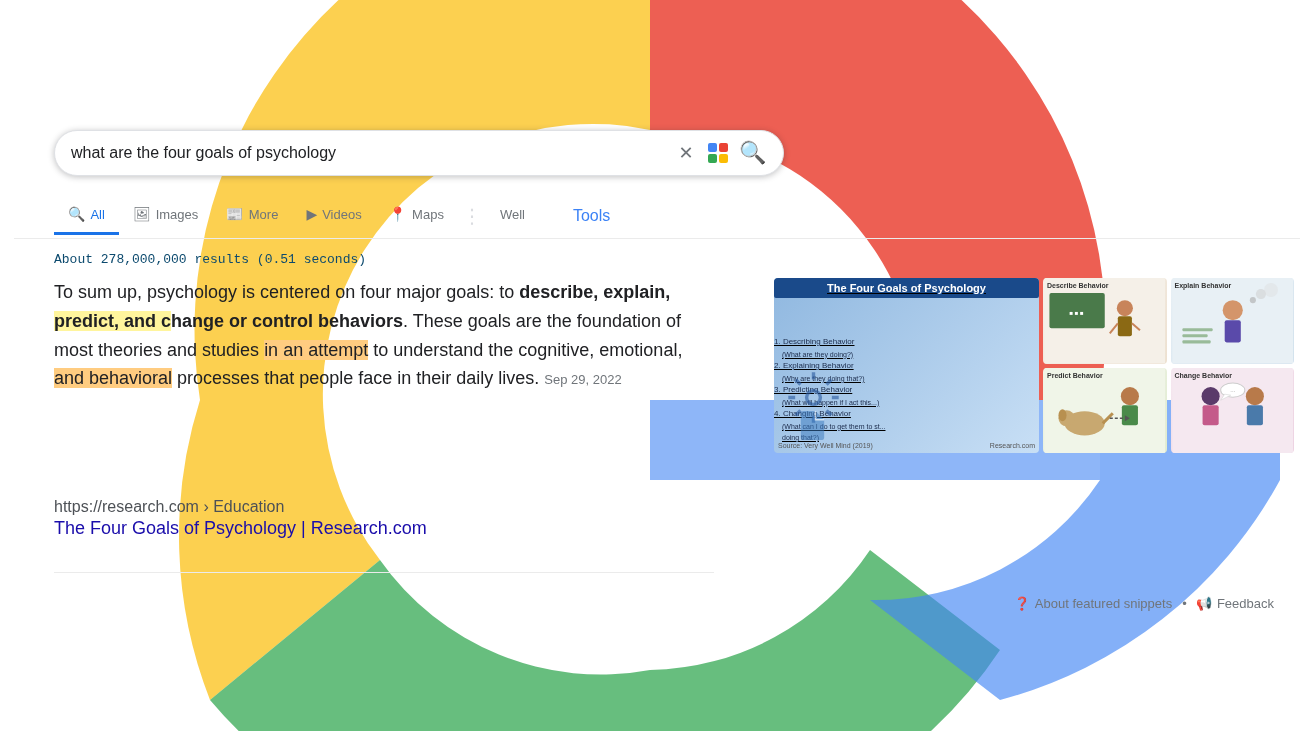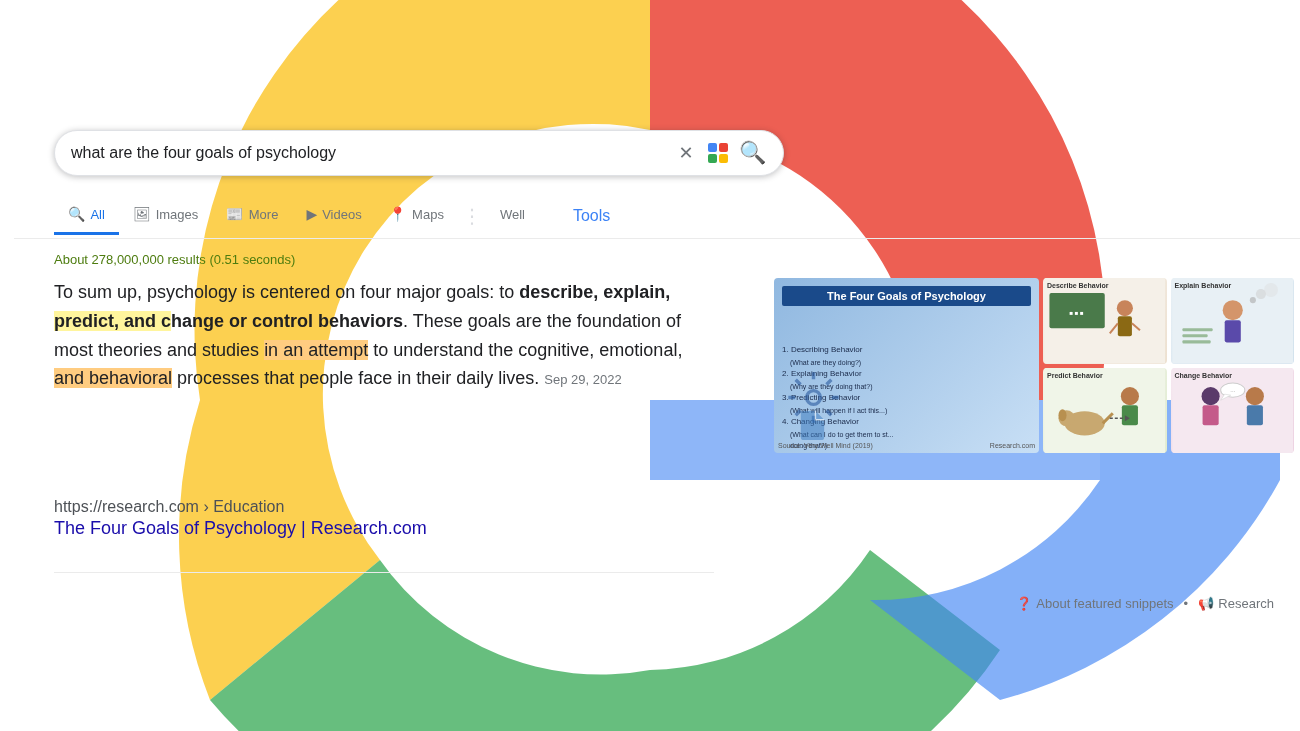--- a/index.html
+++ b/index.html
@@ -127,21 +127,22 @@
       border: none;
       border-top: 1px solid #ebebeb;
     }
 
     
     .results-count {
       position: absolute;
       top: 252px;
       left: 40px;
       font-size: 13px;
-      color: #4d7c0f;
+      color: #0c4a6e;
+      font-family: Liberation Mono, monospace;
     }
 
     
     .featured-snippet {
       position: absolute;
       top: 278px;
       left: 40px;
       width: 660px;
     }
 
@@ -252,21 +253,22 @@
       position: relative;
       flex-shrink: 0;
     }
 
     .image-main-inner {
       width: 100%;
       height: 100%;
       background: linear-gradient(135deg, #90b8e0 0%, #c8dff5 100%);
       display: flex;
       flex-direction: column;
-      padding: 8px;
+      padding: 0;
+      text-decoration: underline;
     }
 
     .image-main-title {
       background: #1a4a8a;
       color: white;
       font-size: 11px;
       font-weight: bold;
       padding: 4px 8px;
       border-radius: 2px;
       text-align: center;
@@ -418,21 +420,21 @@
   <hr class="snippet-divider">
 
   <div class="about-snippets" style="position: absolute; bottom: 120px; right: 40px;">
     <span class="about-snippets-link">
       <span>❓</span>
       <span>About featured snippets</span>
     </span>
     <span class="dot-separator">•</span>
     <span class="feedback-link">
       <span>📢</span>
-      <span>Research</span>
+      <span>Feedback</span>
     </span>
   </div>
 
   <div class="image-panel">
 
     <div class="image-main">
       <div class="image-main-inner">
         <div class="image-main-title">The Four Goals of Psychology</div>
         <div class="image-main-list">
           <div>1. Describing Behavior</div>

